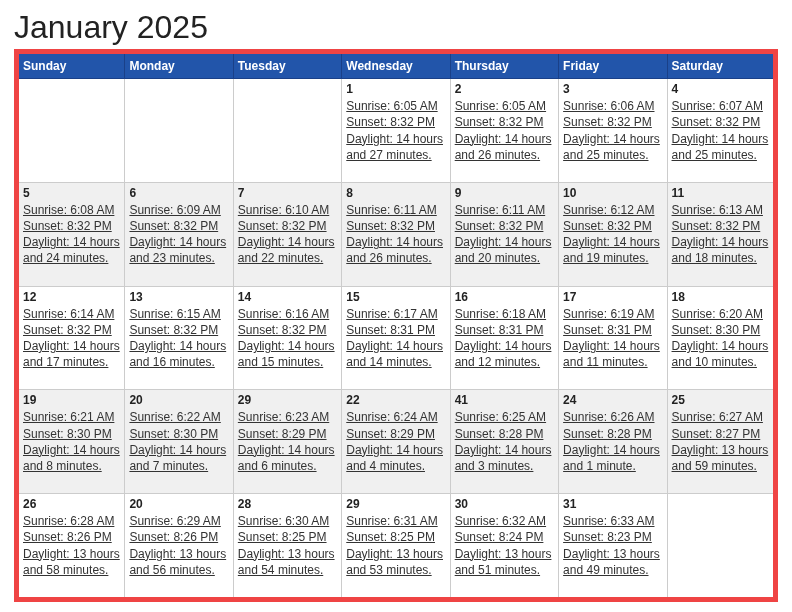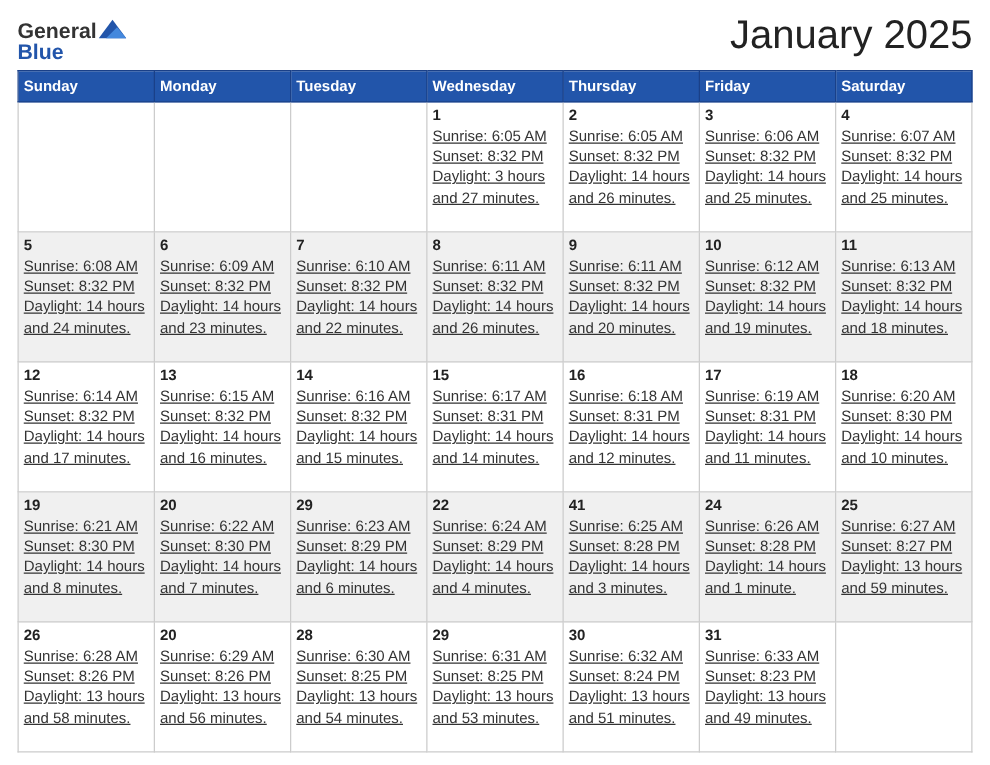--- a/index.html
+++ b/index.html
@@ -44,21 +44,21 @@
       color: #222;
       line-height: 1.1;
     }
     .calendar-subtitle {
       font-size: 13px;
       color: #444;
       margin-top: 1px;
     }
     .calendar {
       flex: 1;
-      border: 1px solid #ef4444;
+      border: 5px solid #ef4444;
       border-collapse: collapse;
       width: 100%;
       table-layout: fixed;
     }
     .calendar th {
       background: #2255aa;
       color: #fff;
       font-size: 12px;
       font-weight: bold;
       padding: 5px 4px;
@@ -94,32 +94,20 @@
     }
     .row-white td {
       background: #fff;
     }
   </style>
 </head>
 <body>
 
 <div class="page">
   <div class="header">
-    <div class="logo">
-      <div>
-        <div style="display:flex;align-items:center;">
-          <span class="logo-general" style="font-size:17px;font-weight:bold;">General</span>
-          <svg class="logo-icon" viewBox="0 0 30 25" xmlns="http://www.w3.org/2000/svg">
-            <polygon points="0,20 15,0 30,20" fill="#2255aa"></polygon>
-            <polygon points="8,20 20,8 30,20" fill="#4488dd"></polygon>
-          </svg>
-        </div>
-        <span class="logo-blue" style="font-size:17px;font-weight:bold;color:#2255aa;display:block;margin-top:-4px;">Blue</span>
-      </div>
-    </div>
     <div class="title-block">
       <div class="calendar-title">January 2025</div>
     </div>
   </div>
 
   <table class="calendar">
     <thead>
       <tr>
         <th>Sunday</th>
         <th>Monday</th>
@@ -130,21 +118,21 @@
         <th>Saturday</th>
       </tr>
     </thead>
     <tbody id="calendar-body">
     <tr class="row-white">
           <td class="empty-cell"></td>
           <td class="empty-cell"></td>
           <td class="empty-cell"></td>
           <td>
             <span class="day-num">1</span>
-            <div class="day-info"><span>Sunrise: 6:05 AM</span><br><span>Sunset: 8:32 PM</span><br><span>Daylight: 3 hours and 27 minutes.</span></div>
+            <div class="day-info"><span>Sunrise: 6:05 AM</span><br><span>Sunset: 8:32 PM</span><br><span>Daylight: 14 hours and 27 minutes.</span></div>
           </td>
           <td>
             <span class="day-num">2</span>
             <div class="day-info"><span>Sunrise: 6:05 AM</span><br><span>Sunset: 8:32 PM</span><br><span>Daylight: 14 hours and 26 minutes.</span></div>
           </td>
           <td>
             <span class="day-num">3</span>
             <div class="day-info"><span>Sunrise: 6:06 AM</span><br><span>Sunset: 8:32 PM</span><br><span>Daylight: 14 hours and 25 minutes.</span></div>
           </td>
           <td>

